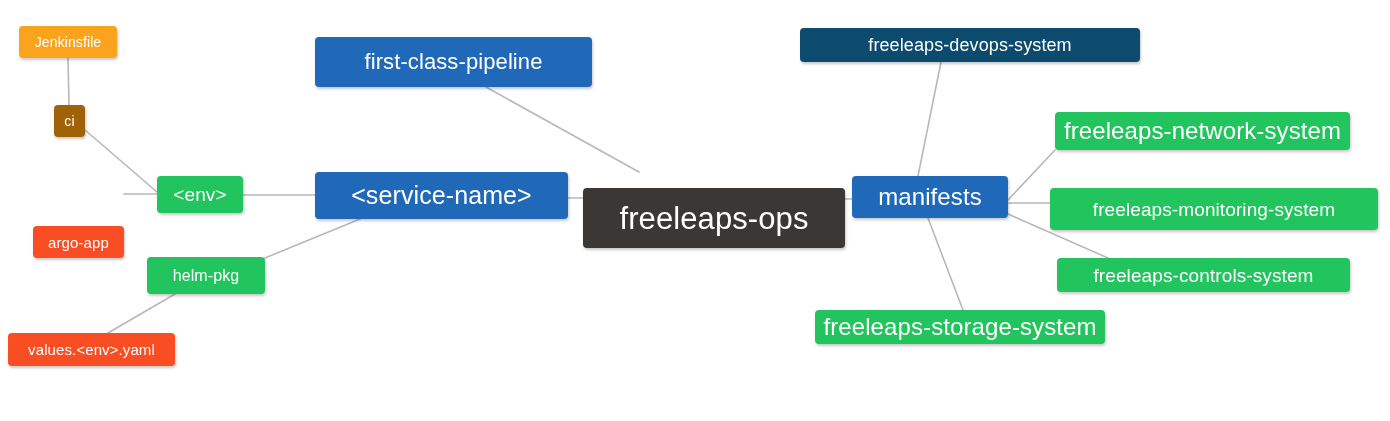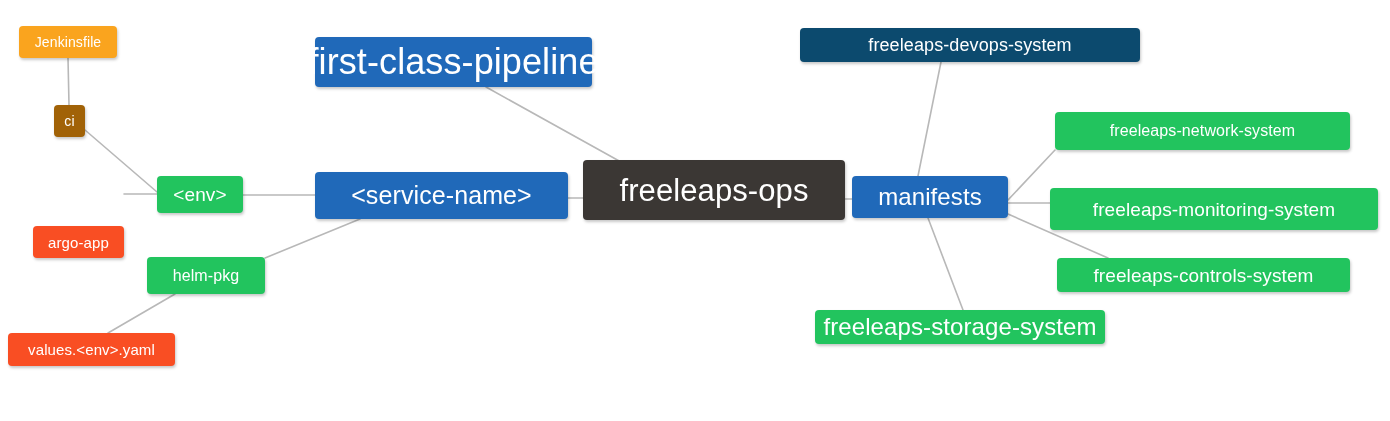--- a/index.html
+++ b/index.html
@@ -61,23 +61,23 @@
       <line x1="1008" y1="214" x2="1108" y2="258" stroke="#b8b8b8" stroke-width="1.6" stroke-linecap="round"></line>
       <line x1="928" y1="218" x2="963" y2="310" stroke="#b8b8b8" stroke-width="1.6" stroke-linecap="round"></line>
     </svg>
   <div id="nodes">
       <div class="node" style="left: 19px; top: 26px; width: 98px; height: 32px; background: rgb(250, 164, 30); font-size: 14px;">Jenkinsfile</div>
       <div class="node" style="left: 54px; top: 105px; width: 31px; height: 32px; background: #a16207; font-size: 14px;">ci</div>
       <div class="node" style="left: 33px; top: 178px; width: 91px; height: 32px; background: rgb(249, 78, 35); font-size: 15px; margin-top: 48px;">argo-app</div>
       <div class="node" style="left: 157px; top: 176px; width: 86px; height: 37px; background: rgb(34, 196, 94); font-size: 19px;">&lt;env&gt;</div>
       <div class="node" style="left: 147px; top: 257px; width: 118px; height: 37px; background: rgb(34, 196, 94); font-size: 16px;">helm-pkg</div>
       <div class="node" style="left: 8px; top: 333px; width: 167px; height: 33px; background: rgb(249, 78, 35); font-size: 15px;">values.&lt;env&gt;.yaml</div>
-      <div class="node" style="left: 315px; top: 37px; width: 277px; height: 50px; background: rgb(32, 105, 185); font-size: 36px;">first-class-pipeline</div>
+      <div class="node" style="left: 315px; top: 37px; width: 277px; height: 50px; background: rgb(32, 105, 185); font-size: 22px;">first-class-pipeline</div>
       <div class="node" style="left: 315px; top: 172px; width: 253px; height: 47px; background: rgb(32, 105, 185); font-size: 25px;">&lt;service-name&gt;</div>
-      <div class="node" style="left: 583px; top: 160px; width: 262px; height: 60px; background: rgb(59, 55, 52); font-size: 31px;">freeleaps-ops</div>
+      <div class="node" style="left: 583px; top: 188px; width: 262px; height: 60px; background: rgb(59, 55, 52); font-size: 31px;">freeleaps-ops</div>
       <div class="node" style="left: 852px; top: 176px; width: 156px; height: 42px; background: rgb(32, 105, 185); font-size: 24px;">manifests</div>
       <div class="node" style="left: 800px; top: 28px; width: 340px; height: 34px; background: #0c4a6e; font-size: 18px;">freeleaps-devops-system</div>
-      <div class="node" style="left: 1055px; top: 112px; width: 295px; height: 38px; background: rgb(34, 196, 94); font-size: 16px;">freeleaps-network-system</div>
+      <div class="node" style="left: 1055px; top: 112px; width: 295px; height: 38px; background: rgb(34, 196, 94); font-size: 24px;">freeleaps-network-system</div>
       <div class="node" style="left: 1050px; top: 188px; width: 328px; height: 42px; background: rgb(34, 196, 94); font-size: 19px;">freeleaps-monitoring-system</div>
       <div class="node" style="left: 1057px; top: 258px; width: 293px; height: 34px; background: rgb(34, 196, 94); font-size: 19px;">freeleaps-controls-system</div>
       <div class="node" style="left: 815px; top: 310px; width: 290px; height: 34px; background: rgb(34, 196, 94); font-size: 24px;">freeleaps-storage-system</div>
     </div>
 </div>
 
 </body></html>

